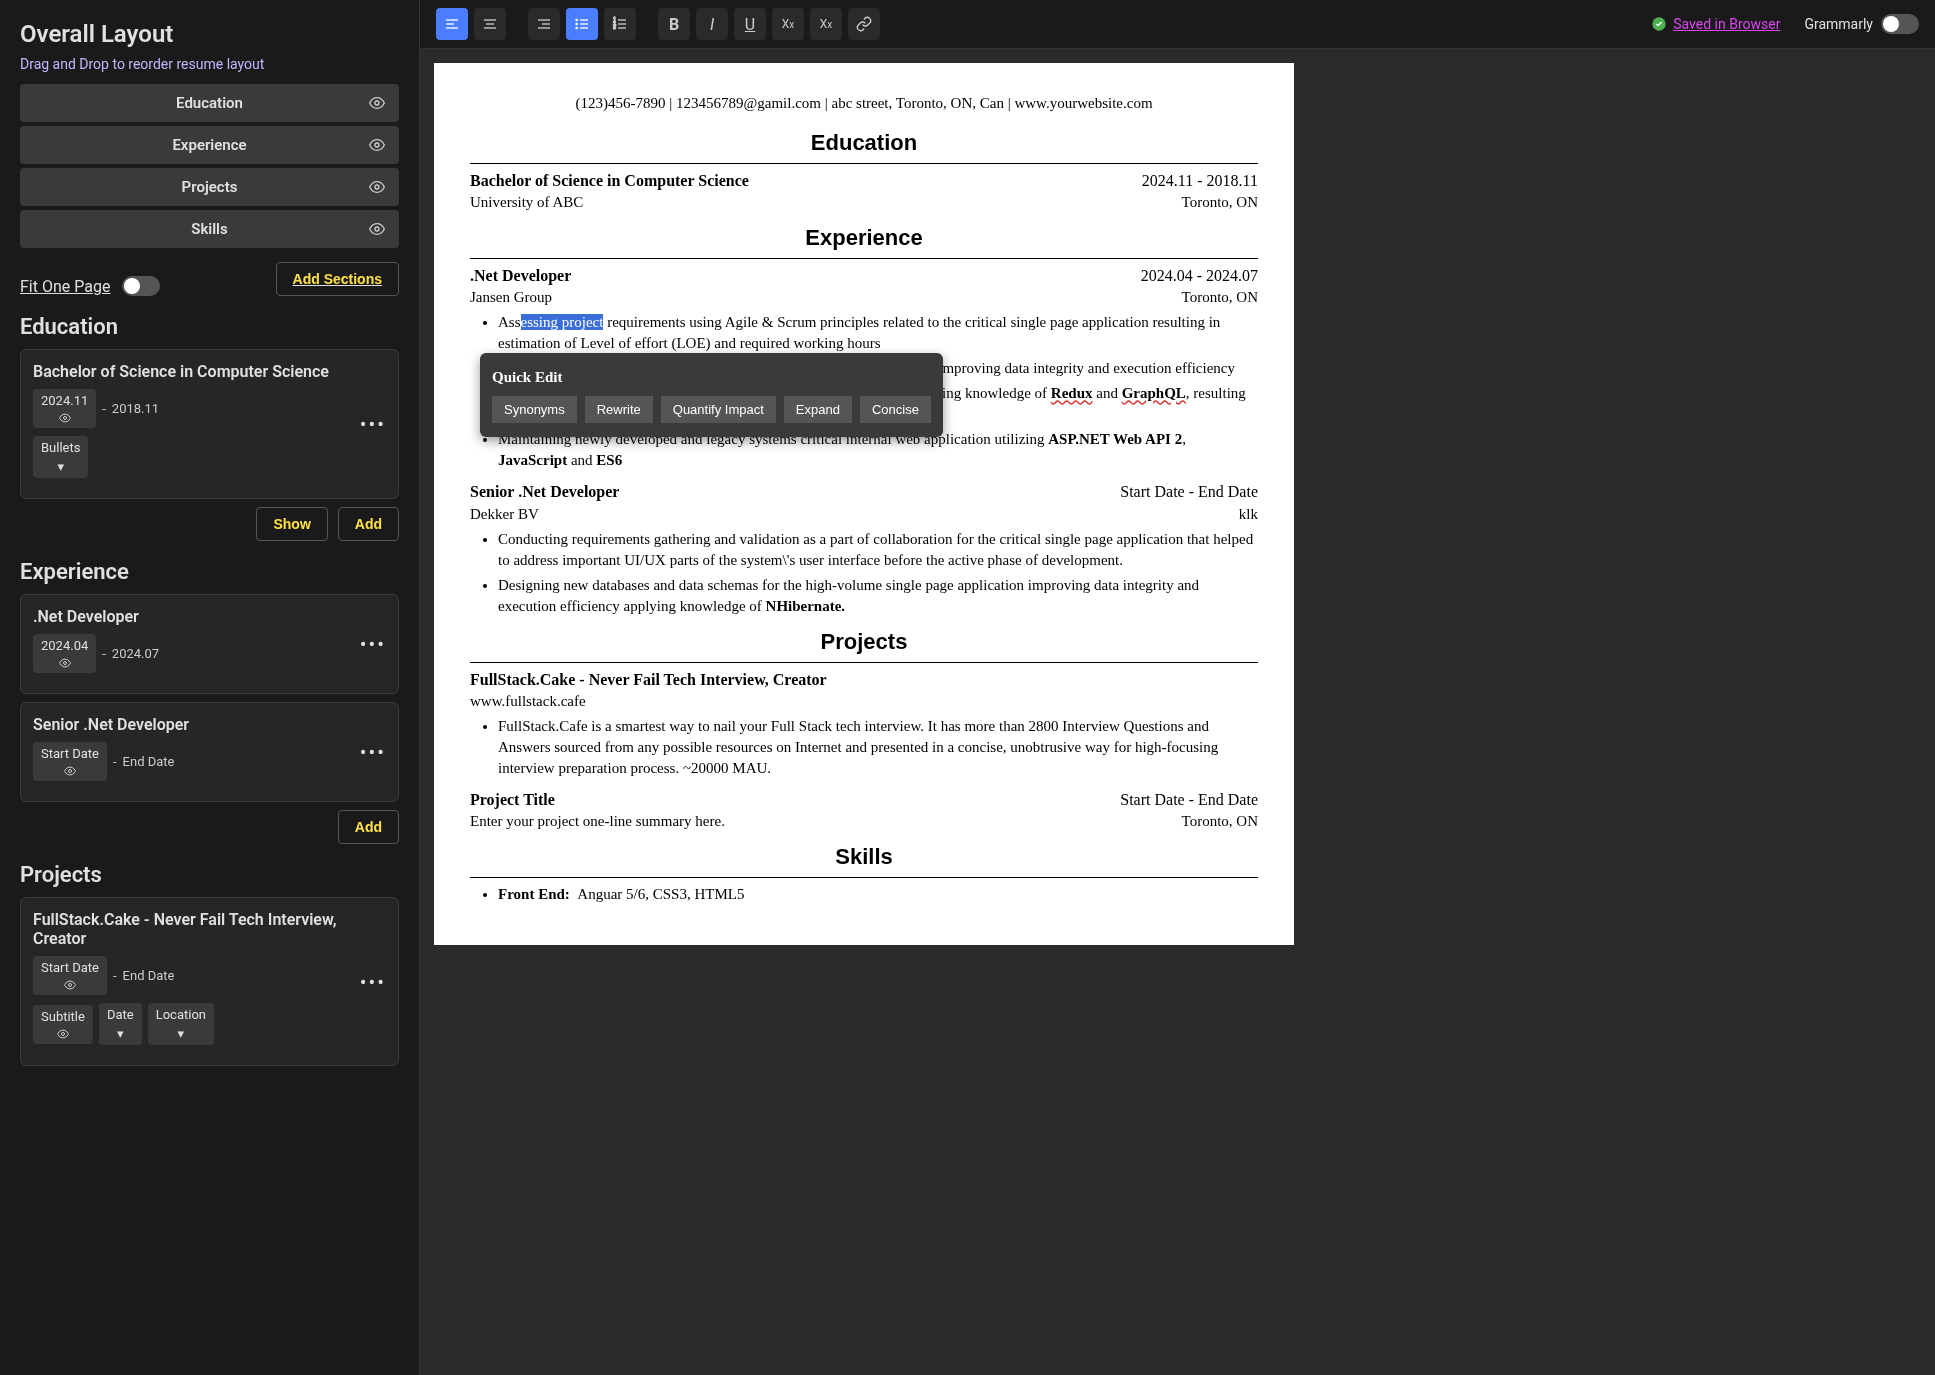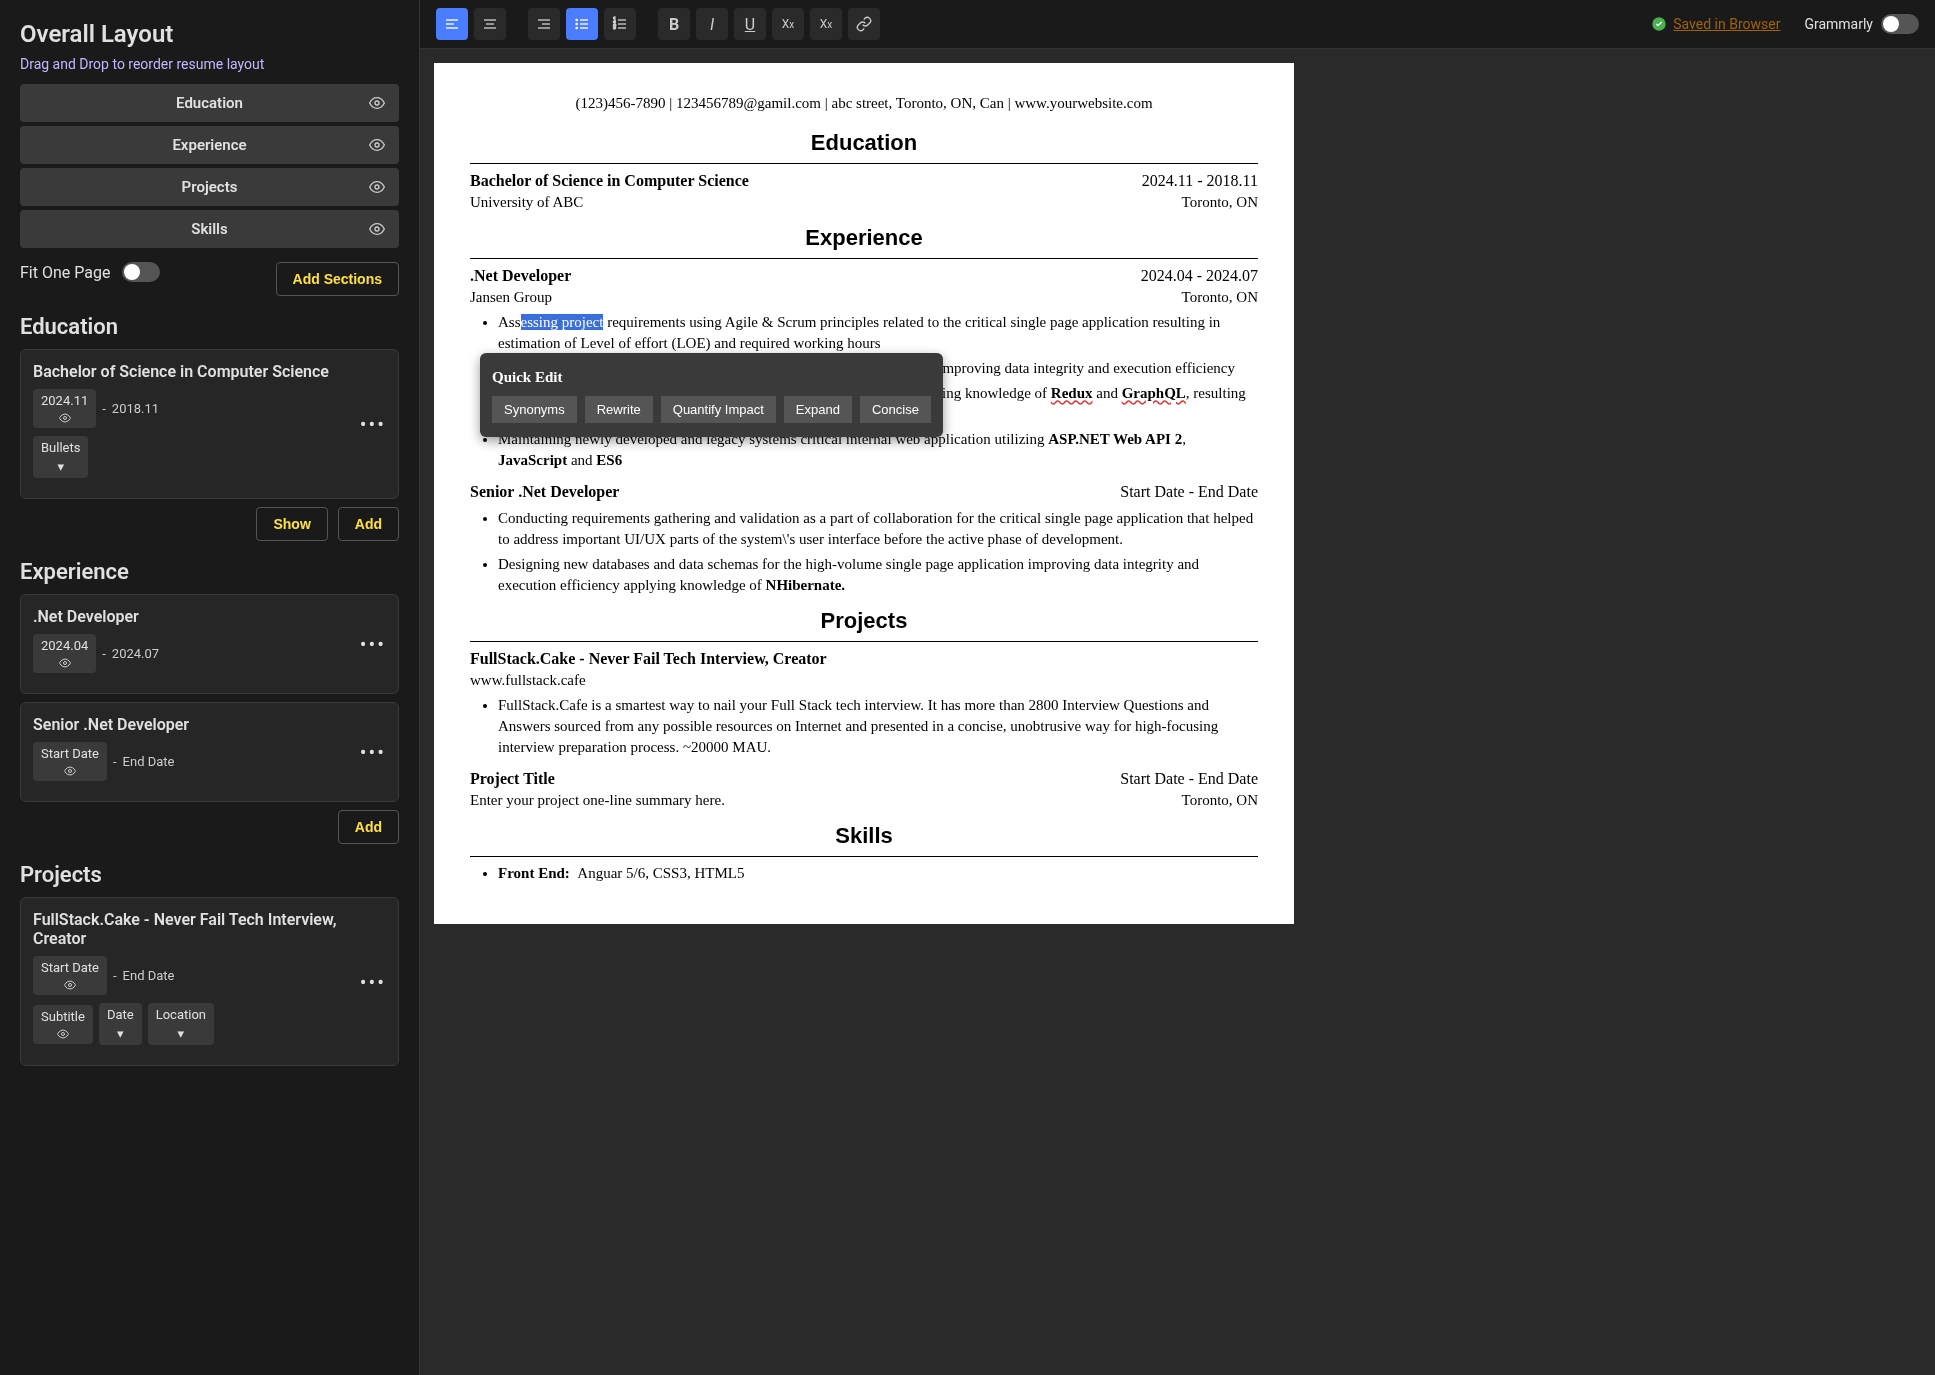--- a/index.html
+++ b/index.html
@@ -27,21 +27,21 @@
   margin-bottom: 4px;
   display: flex;
   align-items: center;
   justify-content: center;
   position: relative;
   font-size: 15px;
   font-weight: 600;
   cursor: grab;
 }
 .layout-item .eye-icon { position: absolute; right: 14px; }
-.fit-row { display: flex; align-items: flex-start; justify-content: space-between; margin: 14px 0 8px; }
+.fit-row { display: flex; align-items: flex-end; justify-content: space-between; margin: 14px 0 8px; text-decoration: underline; }
 .fit-row .left { display: flex; align-items: center; gap: 12px; }
 .toggle {
   width: 38px; height: 20px; background: #555; border-radius: 10px; position: relative; cursor: pointer;
 }
 .toggle::after {
   content: ''; position: absolute; width: 16px; height: 16px; background: #fff; border-radius: 50%; top: 2px; left: 2px;
 }
 .btn {
   background: #1a1a1a; border: 1px solid #555; color: #fde047; padding: 8px 16px; border-radius: 4px; cursor: pointer; font-size: 14px; font-weight: 600;
 }
@@ -62,21 +62,21 @@
 .main { flex: 1; display: flex; flex-direction: column; background: #1a1a1a; overflow: hidden; }
 .toolbar {
   background: #1a1a1a; padding: 8px 16px; display: flex; align-items: center; gap: 6px; border-bottom: 1px solid #333;
 }
 .tb-btn {
   width: 32px; height: 32px; display: flex; align-items: center; justify-content: center; border-radius: 4px; cursor: pointer; background: #2a2a2a; color: #ccc;
 }
 .tb-btn.active { background: #4a7dff; color: #fff; }
 .tb-gap { width: 10px; }
 .tb-spacer { flex: 1; }
-.saved { display: flex; align-items: center; gap: 6px; color: #a16207; font-size: 14px; }
+.saved { display: flex; align-items: center; gap: 6px; color: #d946ef; font-size: 14px; }
 .saved .check { color: #4caf50; font-size: 16px; }
 .saved .text { text-decoration: underline; }
 .grammarly { display: flex; align-items: center; gap: 8px; margin-left: 18px; font-size: 14px; }
 
 .doc-wrap { flex: 1; overflow: auto; padding: 14px 20px 20px 14px; background: #2a2a2a; }
 .doc {
   background: #fff; color: #000; width: 100%; max-width: 860px; margin: 0; padding: 30px 36px; font-family: Georgia, 'Times New Roman', serif; line-height: 1.4; position: relative;
 }
 .doc h1.name { text-align: center; font-size: 32px; font-weight: 700; margin-bottom: 8px; font-family: -apple-system, sans-serif; }
 .doc .contact { text-align: center; font-size: 15px; margin-bottom: 14px; }
@@ -380,20 +380,24 @@
           <button class="qe-btn">Quantify Impact</button>
           <button class="qe-btn">Expand</button>
           <button class="qe-btn">Concise</button>
         </div>
       </div>
 
       <div class="row">
         <div class="left">Senior .Net Developer</div>
         <div>Start Date - End Date</div>
       </div>
+      <div class="row2">
+        <div>Dekker BV</div>
+        <div>klk</div>
+      </div>
       <ul>
         <li>Conducting requirements gathering and validation as a part of collaboration for the critical single page application that helped to address important UI/UX parts of the system\'s user interface before the active phase of development.</li>
         <li>Designing new databases and data schemas for the high-volume single page application improving data integrity and execution efficiency applying knowledge of <span class="bold">NHibernate.</span></li>
       </ul>
 
       <h2 class="section">Projects</h2>
       <hr>
       <div class="row">
         <div class="left">FullStack.Cake - Never Fail Tech Interview, Creator</div>
       </div>

